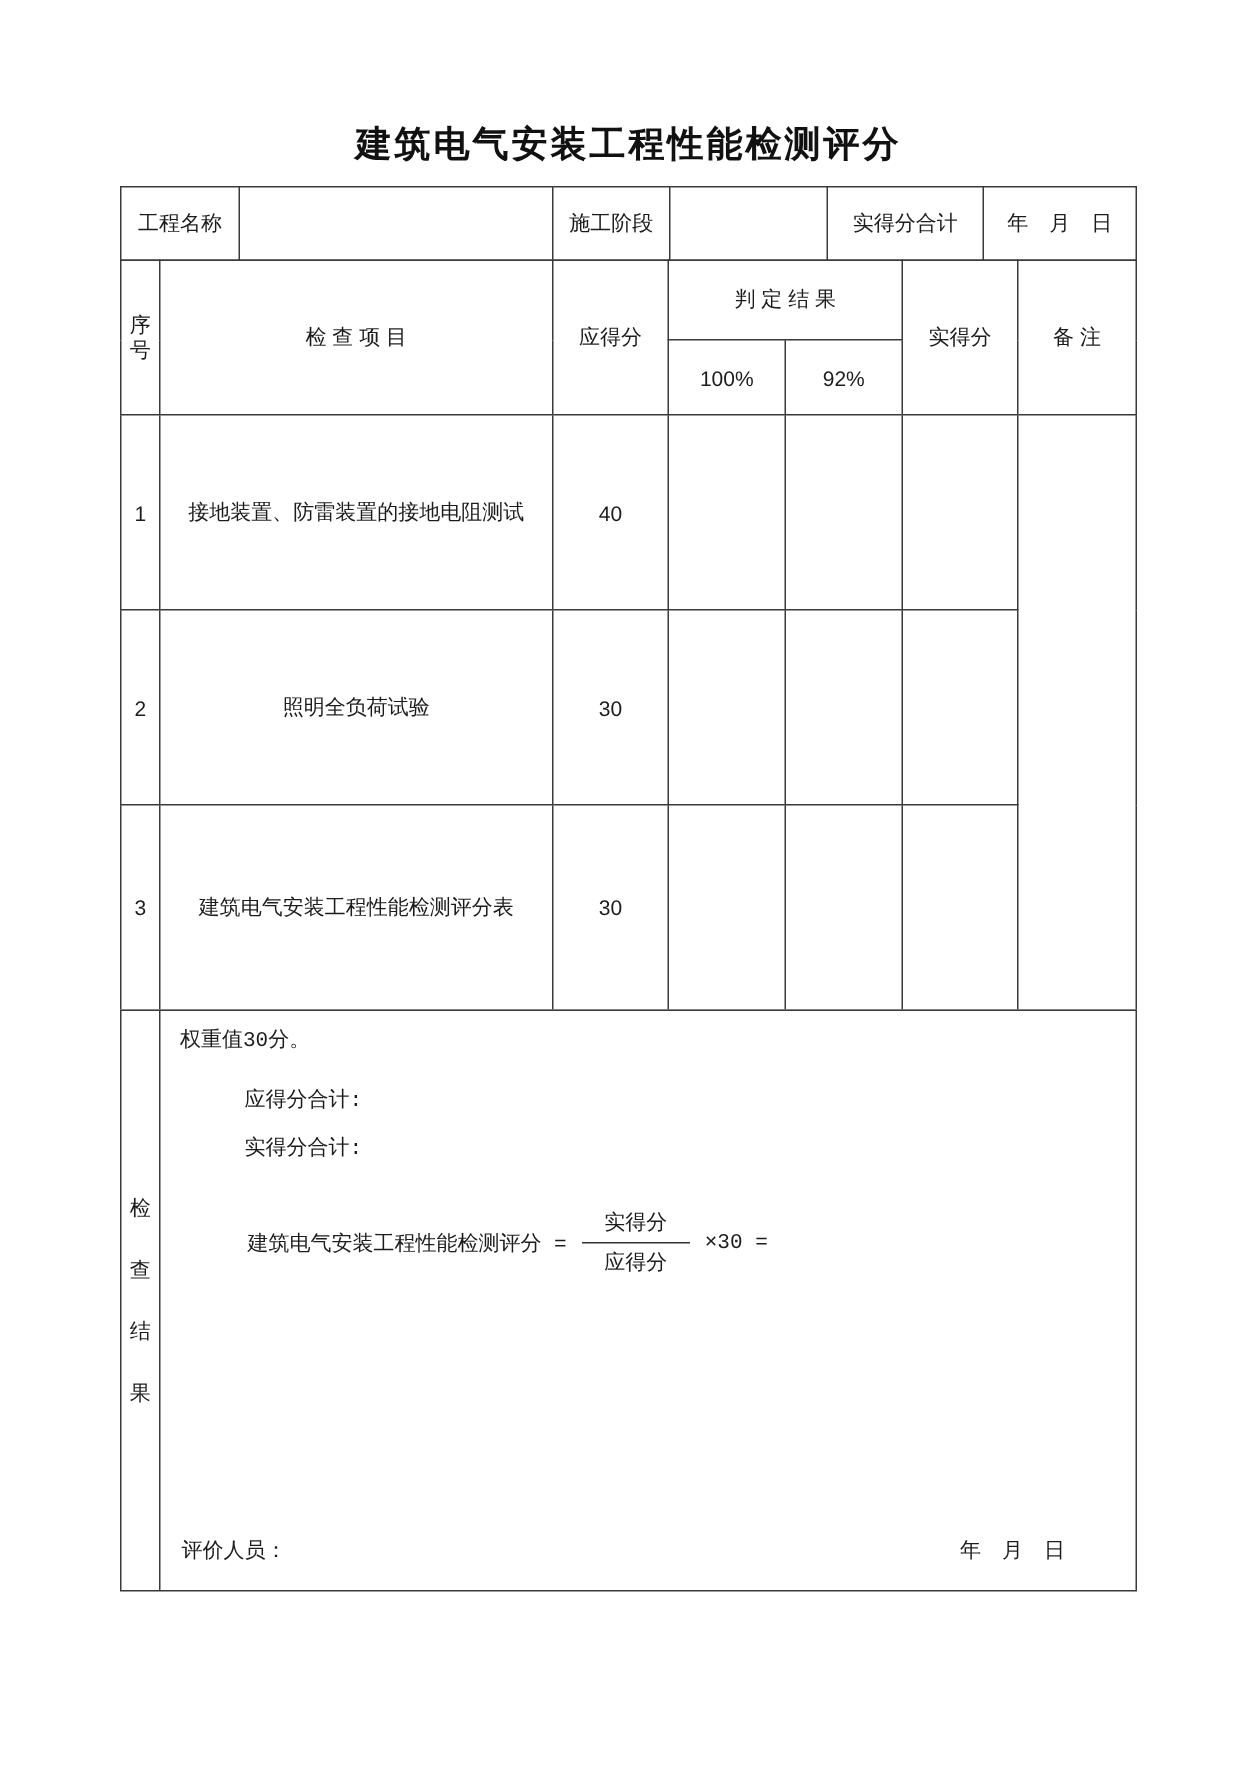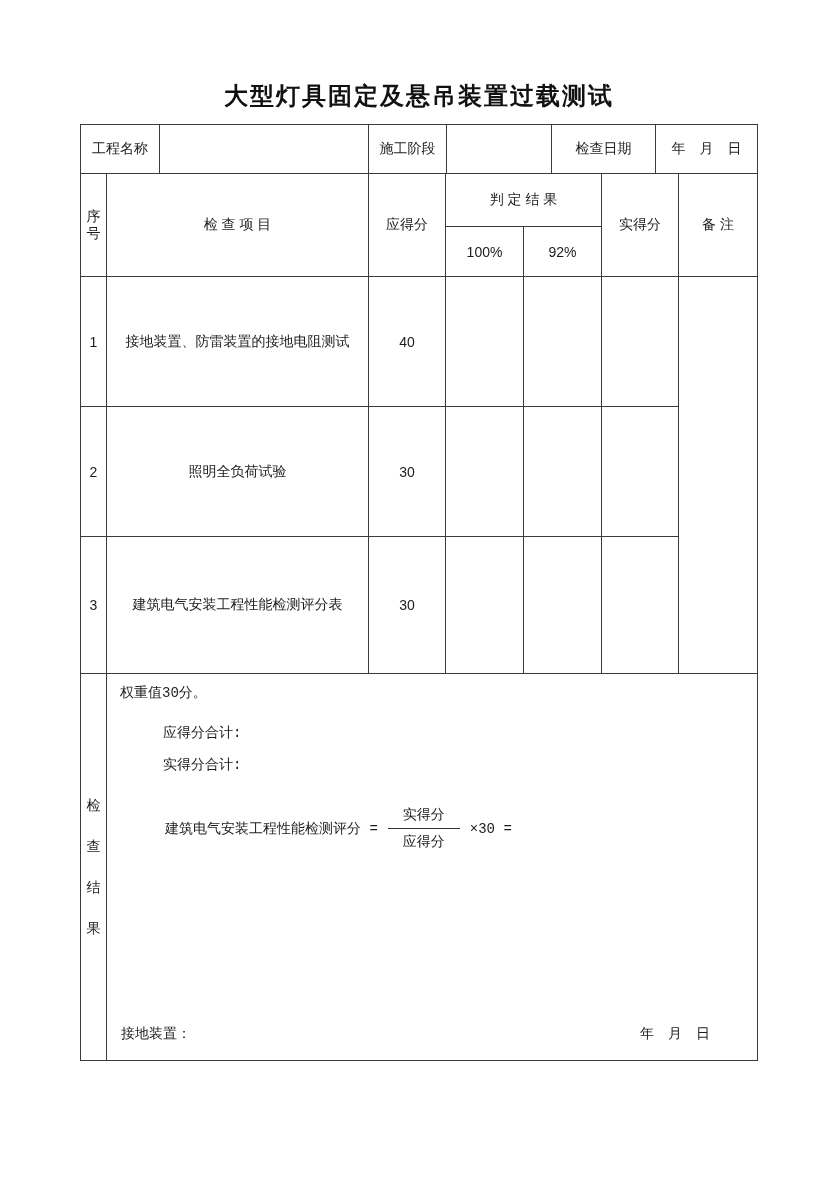--- a/index.html
+++ b/index.html
@@ -63,40 +63,40 @@
   .eval-line {
     position:absolute; left:14px; right:47px; top:351px;
     display:flex; justify-content:space-between; align-items:center;
   }
 </style>
 </head>
 <body>
 
 <div class="page">
 
-  <div class="title">大型灯具固定及悬吊装置过载测试</div>
+  <div class="title">建筑电气安装工程性能检测评分</div>
 
   <div class="doc">
 
     <table class="info-table">
       <colgroup>
         <col style="width:79px">
           <col style="width:209px">
           <col style="width:78px">
         <col style="width:105px">
           <col style="width:104px">
           <col style="width:102px">
       </colgroup>
       <tbody>
         <tr class="row-h49">
           <td>工程名称</td>
           <td></td>
           <td>施工阶段</td>
           <td></td>
-          <td>检查日期</td>
+          <td>实得分合计</td>
           <td>年　月　日</td>
         </tr>
       </tbody>
     </table>
 
     <table class="main-table">
       <colgroup>
         <col style="width:26px">
           <col style="width:262px">
           <col style="width:77px">
@@ -163,20 +163,20 @@
         <div class="actual-total">实得分合计:</div>
         <div class="formula">
           <span>建筑电气安装工程性能检测评分 =</span>
           <span class="fraction">
             <span class="frac-num">实得分</span>
             <span class="frac-den">应得分</span>
           </span>
           <span>×30 =</span>
         </div>
         <div class="eval-line">
-          <span>接地装置：</span>
+          <span>评价人员：</span>
           <span>年　月　日</span>
         </div>
       </div>
     </div>
 
   </div>
 </div>
 
 </body></html>

